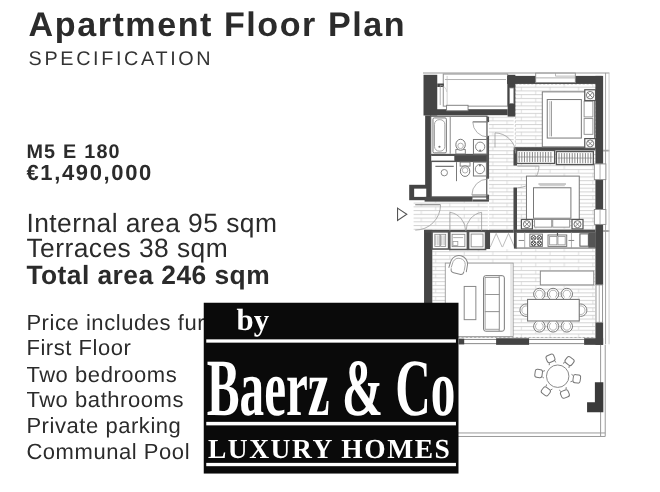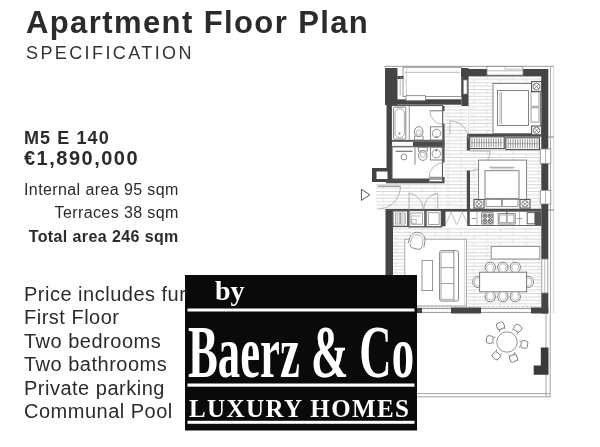--- a/index.html
+++ b/index.html
@@ -7,25 +7,25 @@
   .abs{position:absolute;}
   .txt{color:#2b2b2b;}
 </style>
 </head>
 <body>
 
 <div class="abs txt" style="left:26px;top:5px;font-size:31px;font-weight:bold;letter-spacing:1.4px;">Apartment Floor Plan</div>
 
 <div class="abs txt" style="left:26px;top:43px;font-size:18px;letter-spacing:2.4px;color:#333;">SPECIFICATION</div>
 
-<div class="abs txt" style="left:24px;top:128px;font-size:18px;font-weight:bold;letter-spacing:1.1px;">M5 E 140</div>
-
-<div class="abs txt" style="left:24px;top:147px;font-size:20px;font-weight:bold;letter-spacing:1.5px;">€1,890,000</div>
-
-<div class="abs txt" style="left:24px;top:178px;font-size:16px;line-height:23.4px;letter-spacing:0.4px;text-align:right;">Internal area 95 sqm<br>Terraces 38 sqm<br><b>Total area 246 sqm</b></div>
+<div class="abs txt" style="left:24px;top:128px;font-size:18px;font-weight:bold;letter-spacing:1.1px;">M5 E 180</div>
+
+<div class="abs txt" style="left:24px;top:147px;font-size:20px;font-weight:bold;letter-spacing:1.5px;">€1,490,000</div>
+
+<div class="abs txt" style="left:24px;top:192px;font-size:24px;line-height:23.4px;letter-spacing:0.4px;">Internal area 95 sqm<br>Terraces 38 sqm<br><b>Total area 246 sqm</b></div>
 
 <div class="abs txt" style="left:24px;top:283px;font-size:20px;line-height:23.4px;letter-spacing:0.5px;">Price includes furniture<br>First Floor<br>Two bedrooms<br>Two bathrooms<br>Private parking<br>Communal Pool</div>
 
 <div class="abs" style="left:350px;top:55px;width:250px;height:392px;">
 <svg width="250" height="392" viewBox="350 55 250 392" fill="none" stroke-linecap="butt">
 <defs>
 <pattern id="hb" x="350" y="55" width="26" height="6.8" patternUnits="userSpaceOnUse">
   <line x1="0" y1="0.5" x2="26" y2="0.5" stroke="#bbbbbb" stroke-width="0.6"></line>
   <line x1="0" y1="3.9" x2="26" y2="3.9" stroke="#bbbbbb" stroke-width="0.6"></line>
   <line x1="7" y1="0.5" x2="7" y2="3.9" stroke="#cccccc" stroke-width="0.55"></line>

